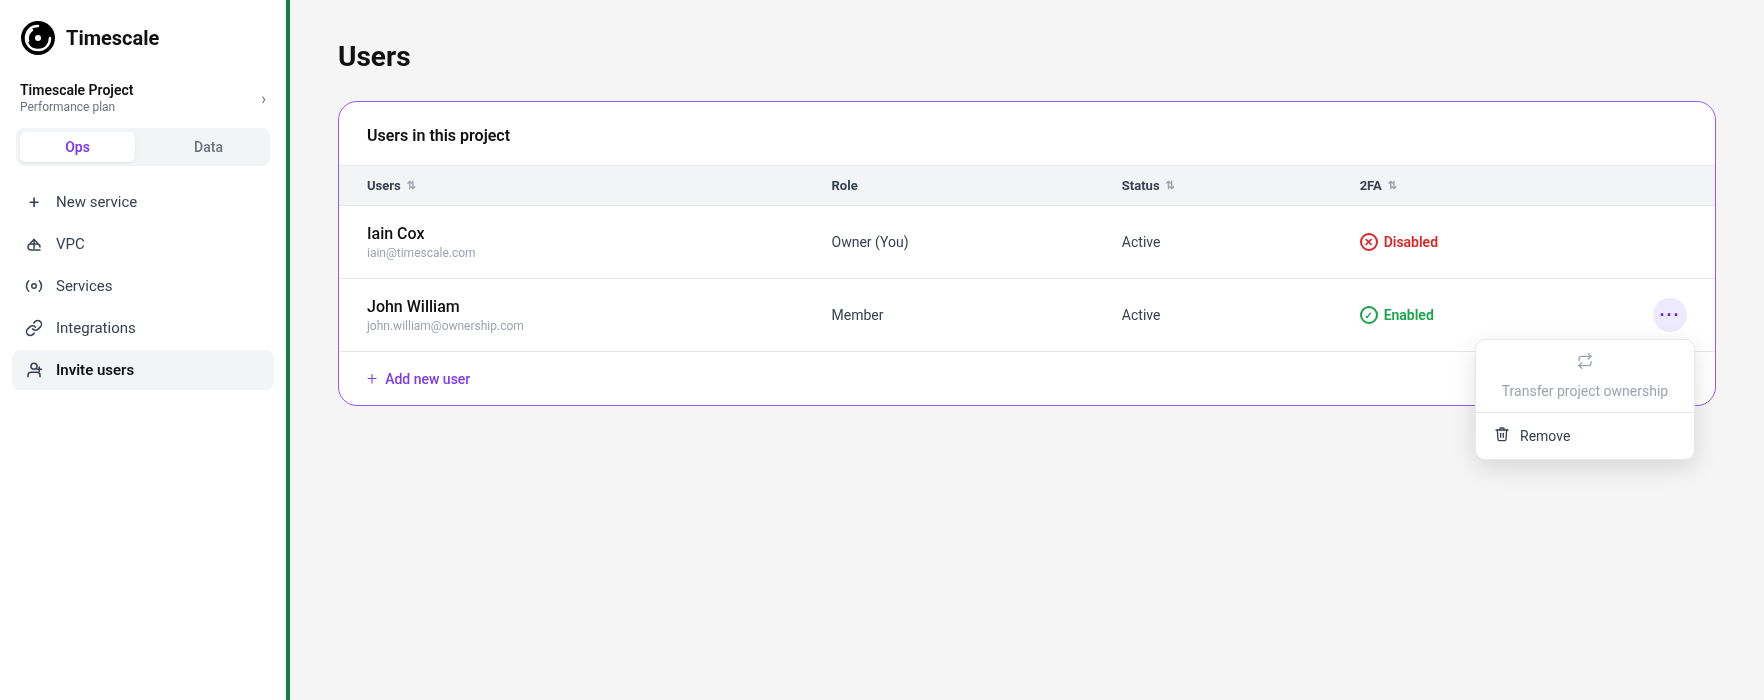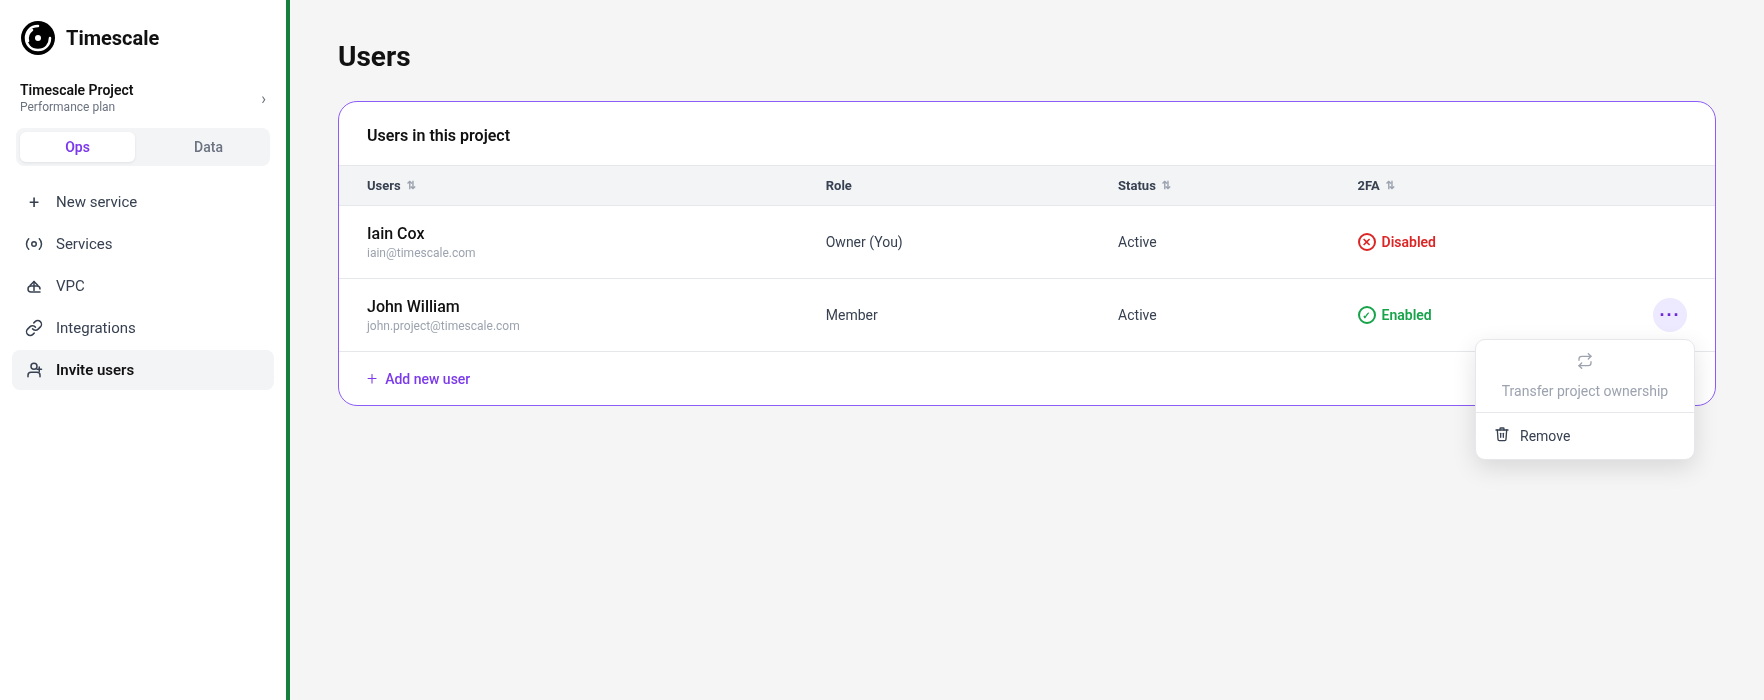--- a/index.html
+++ b/index.html
@@ -325,35 +325,35 @@
   </div>
 
   <nav class="sidebar-nav">
     <div class="nav-item">
       <span class="nav-icon">+</span>
       <span>New service</span>
     </div>
     <div class="nav-item">
       <span class="nav-icon">
         <svg width="18" height="18" viewBox="0 0 24 24" fill="none" stroke="currentColor" stroke-width="2" stroke-linecap="round" stroke-linejoin="round">
-          <circle cx="12" cy="12" r="3"></circle>
-            <path d="M19.07 4.93a10 10 0 0 1 0 14.14M4.93 4.93a10 10 0 0 0 0 14.14"></path>
-        </svg>
-      </span>
-      <span>Services</span>
-    </div>
-    <div class="nav-item">
-      <span class="nav-icon">
-        <svg width="18" height="18" viewBox="0 0 24 24" fill="none" stroke="currentColor" stroke-width="2" stroke-linecap="round" stroke-linejoin="round">
           <polyline points="17 11 12 6 7 11"></polyline>
             <line x1="12" y1="6" x2="12" y2="18"></line>
           <path d="M20 16a4 4 0 0 0-4-4H8a4 4 0 0 0 0 8h12"></path>
         </svg>
       </span>
       <span>VPC</span>
+    </div>
+    <div class="nav-item">
+      <span class="nav-icon">
+        <svg width="18" height="18" viewBox="0 0 24 24" fill="none" stroke="currentColor" stroke-width="2" stroke-linecap="round" stroke-linejoin="round">
+          <circle cx="12" cy="12" r="3"></circle>
+            <path d="M19.07 4.93a10 10 0 0 1 0 14.14M4.93 4.93a10 10 0 0 0 0 14.14"></path>
+        </svg>
+      </span>
+      <span>Services</span>
     </div>
     <div class="nav-item">
       <span class="nav-icon">
         <svg width="18" height="18" viewBox="0 0 24 24" fill="none" stroke="currentColor" stroke-width="2" stroke-linecap="round" stroke-linejoin="round">
           <path d="M10 13a5 5 0 0 0 7.54.54l3-3a5 5 0 0 0-7.07-7.07l-1.72 1.71"></path>
           <path d="M14 11a5 5 0 0 0-7.54-.54l-3 3a5 5 0 0 0 7.07 7.07l1.71-1.71"></path>
         </svg>
       </span>
       <span>Integrations</span>
     </div>
@@ -425,21 +425,21 @@
                 <span class="circle-x">✕</span>
                 <span>Disabled</span>
               </span>
             </td>
             <td class="action-col"></td>
           </tr>
 
           <tr style="position:relative;">
             <td>
               <div class="user-name">John William</div>
-              <div class="user-email">john.project@timescale.com</div>
+              <div class="user-email">john.william@ownership.com</div>
             </td>
             <td>
               <span>Member</span>
             </td>
             <td>
               <span>Active</span>
             </td>
             <td>
               <span class="badge-enabled">
                 <span class="circle-check">✓</span>

